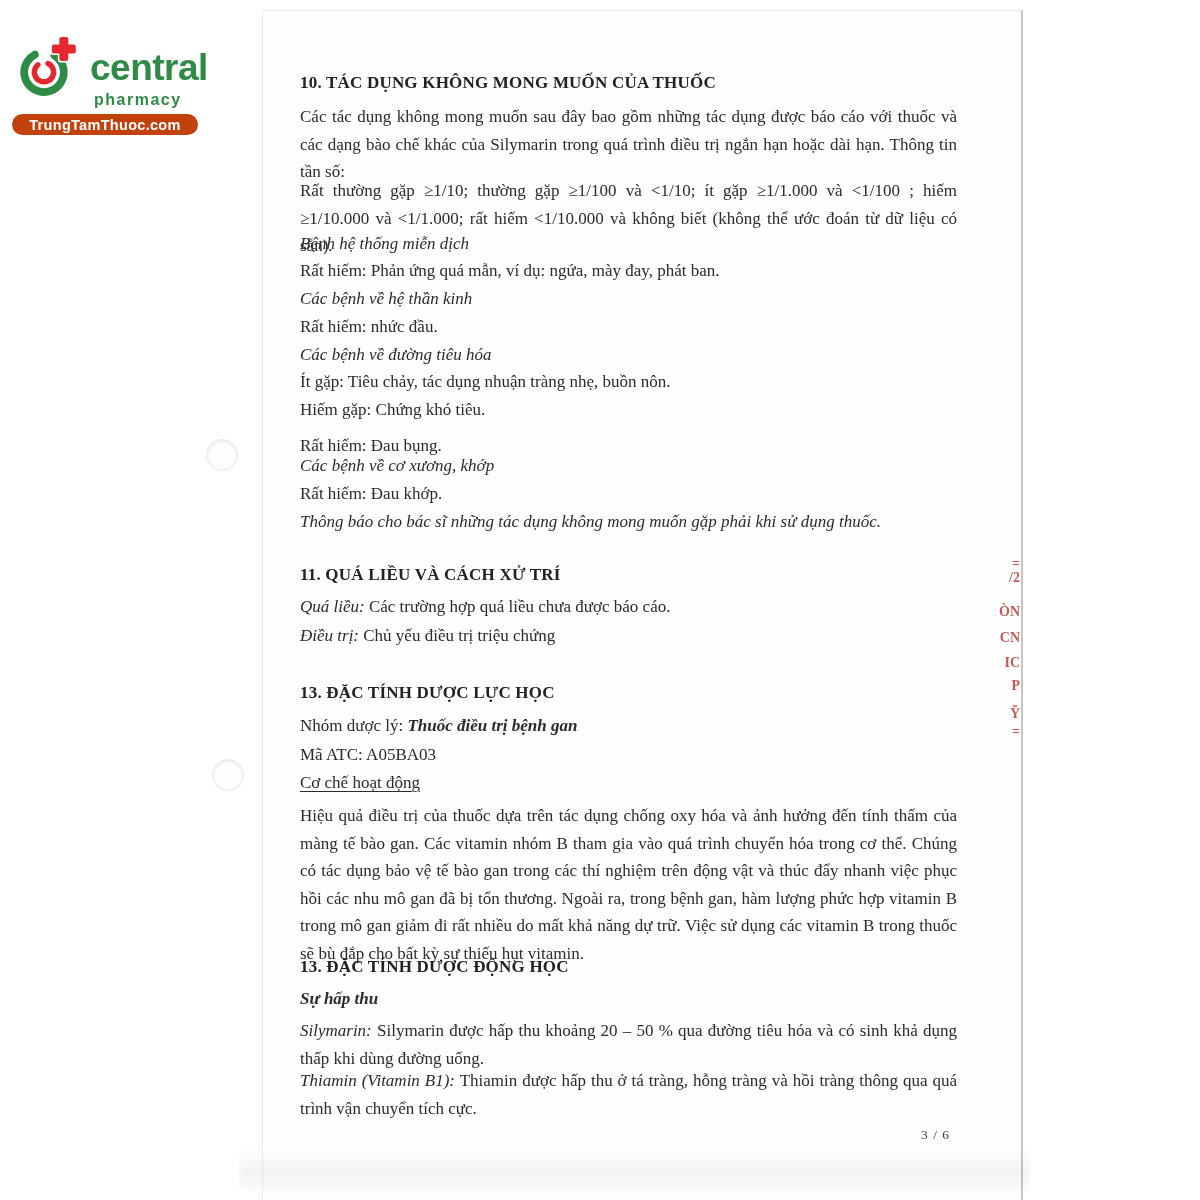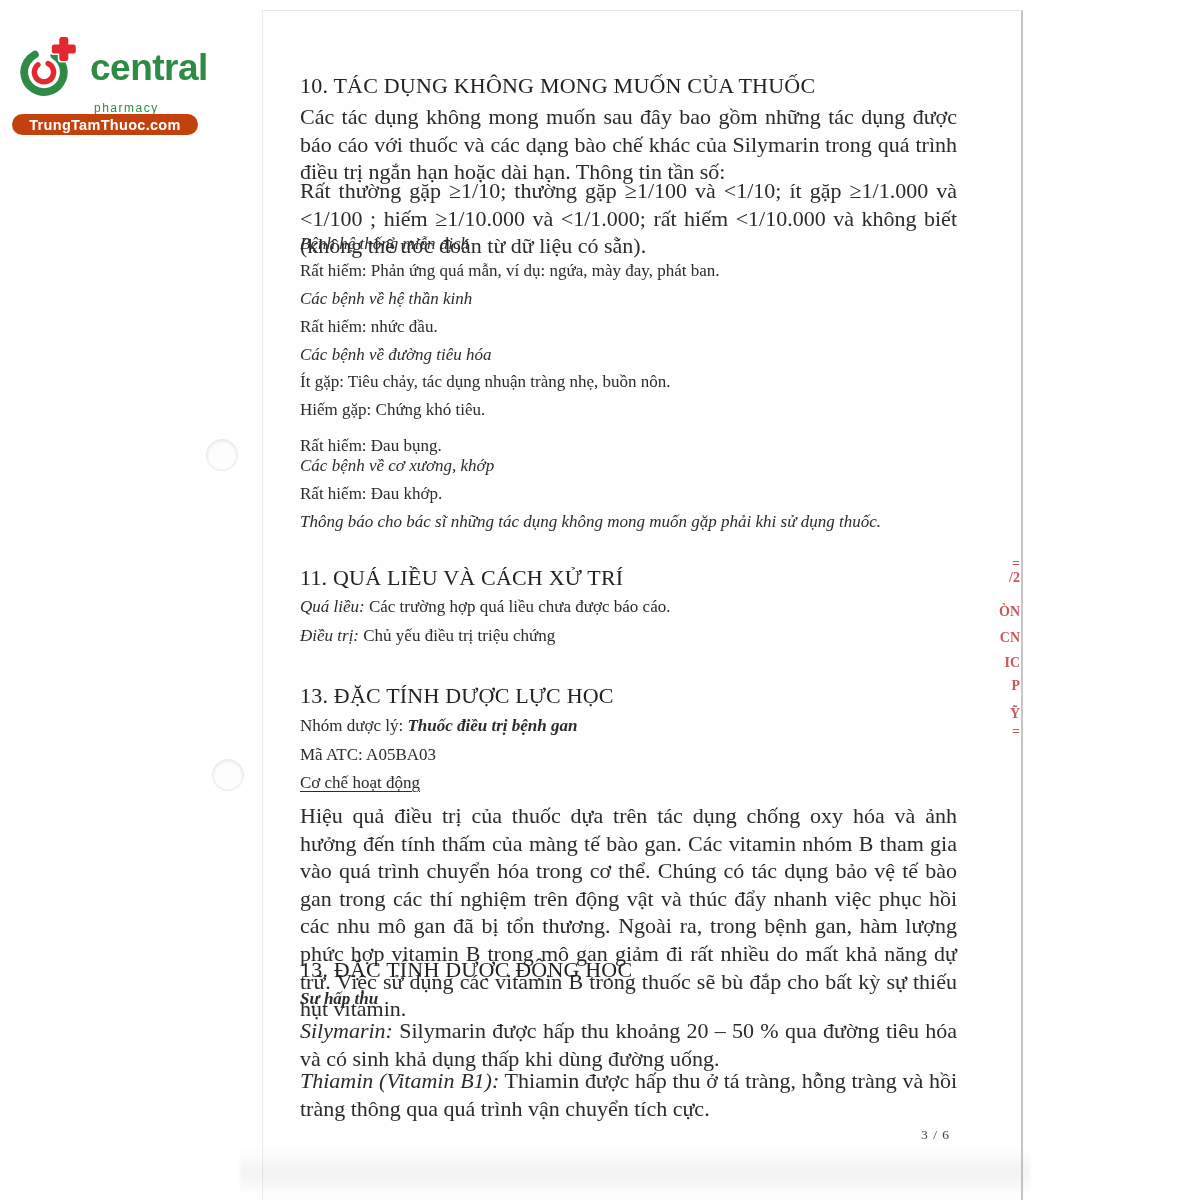--- a/index.html
+++ b/index.html
@@ -19,45 +19,45 @@
     width:761px; height:1190px;
     background:#fefefe;
     border-top:1px solid #e6e6e6;
     border-left:1px solid #ececec;
     border-right:2px solid #c6c6c6;
     box-sizing:border-box;
   }
 
   .blk { position:absolute; left:37px; width:657px; }
 
-  .h  { font-weight:normal; font-size:22px; letter-spacing:0.2px; color:#222; }
-  .b  { font-size:22px; line-height:27.6px; text-align:justify; color:#2b2b2b; }
+  .h  { font-weight:bold; font-size:17px; letter-spacing:0.2px; color:#222; }
+  .b  { font-size:17px; line-height:27.6px; text-align:justify; color:#2b2b2b; }
   .ln { font-size:17px; color:#2b2b2b; white-space:nowrap; }
   .it { font-style:italic; }
   .bi { font-weight:bold; font-style:italic; }
   .ul { text-decoration:underline; text-underline-offset:3px; }
 
   .pagenum {
     position:absolute; left:658px; top:1116px;
     font-size:13.5px; color:#3a3a3a; letter-spacing:1px;
   }
 
   
   .logo { position:absolute; left:10px; top:33px; width:215px; height:105px; }
   .logo-mark { position:absolute; left:4px; top:2px; }
   .logo-brand {
     position:absolute; left:80px; top:14px;
     font-family:"Liberation Sans", sans-serif;
     font-weight:bold; font-size:37px; letter-spacing:-0.5px;
     color:#2e8b45;
   }
   .logo-tagline {
-    position:absolute; left:84px; top:68px;
+    position:absolute; left:84px; top:58px;
     font-family:"Liberation Sans", sans-serif;
-    font-weight:normal; font-size:12px; letter-spacing:1.5px;
+    font-weight:bold; font-size:16px; letter-spacing:1.5px;
     color:#2e8b45;
   }
   .logo-pill {
     position:absolute; left:2px; top:81px;
     width:186px; height:21px;
     background:#c2410c; border-radius:11px;
     display:flex; align-items:center; justify-content:center;
   }
   .logo-pill span {
     font-family:"Liberation Sans", sans-serif;

